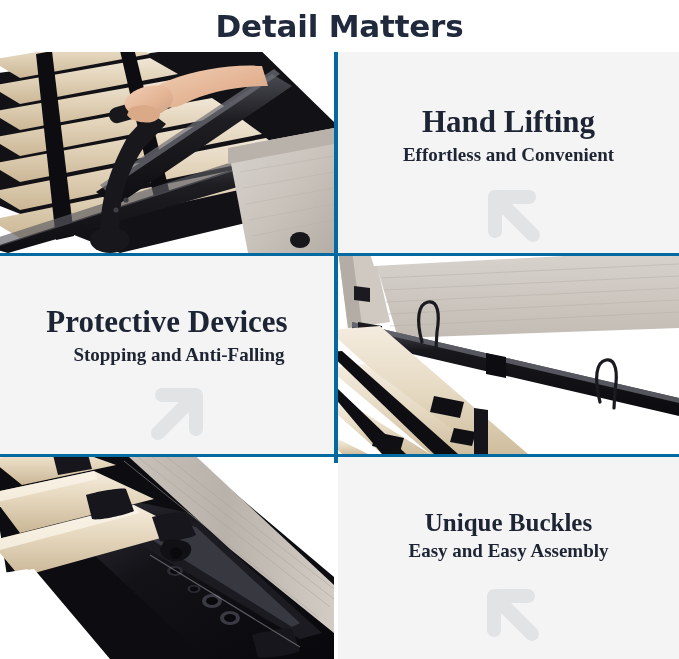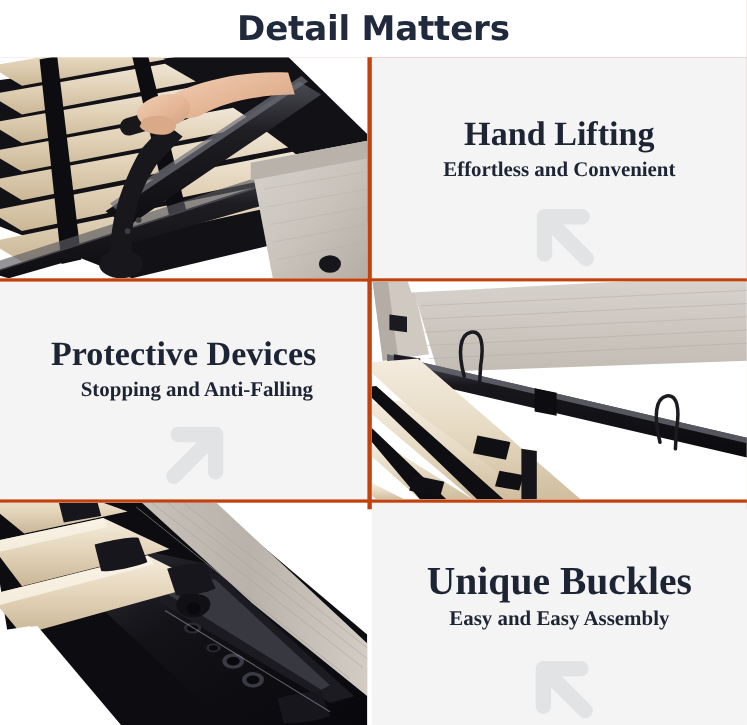--- a/index.html
+++ b/index.html
@@ -10,21 +10,21 @@
   body {
     width: 679px;
     height: 659px;
     font-family: "Liberation Sans", sans-serif;
     overflow: hidden;
   }
   #page {
     position: relative;
     width: 679px;
     height: 463px;
-    background: #c2410c;
+    background: #0369a1;
   }
 
   
   #title-bar {
     position: absolute;
     left: 0;
     top: 0;
     width: 679px;
     height: 52px;
     display: flex;
@@ -89,21 +89,21 @@
   }
   
   #panel-hand-lifting .panel-heading { font-size: 31px; margin-top: 54px; }
   #panel-hand-lifting .panel-sub     { font-size: 19px; margin-top: 6px; }
   #panel-hand-lifting .arrow-wrap    { margin-top: 14px; margin-left: 8px; }
   
   #panel-protective .panel-heading { font-size: 31px; margin-top: 50px; }
   #panel-protective .panel-sub     { font-size: 19px; margin-top: 6px; margin-left: 24px; }
   #panel-protective .arrow-wrap    { margin-top: 12px; margin-left: 22px; }
   
-  #panel-buckles .panel-heading { font-size: 36px; margin-top: 53px; }
+  #panel-buckles .panel-heading { font-size: 25px; margin-top: 53px; }
   #panel-buckles .panel-sub     { font-size: 19px; margin-top: 5px; }
   #panel-buckles .arrow-wrap    { margin-top: 16px; margin-left: 6px; }
 
   .arrow-wrap { width: 72px; height: 72px; }
   .arrow-wrap svg { display: block; width: 72px; height: 72px; }
 
   
   .photo svg { display: block; width: 100%; height: 100%; }
 </style>
 </head>

